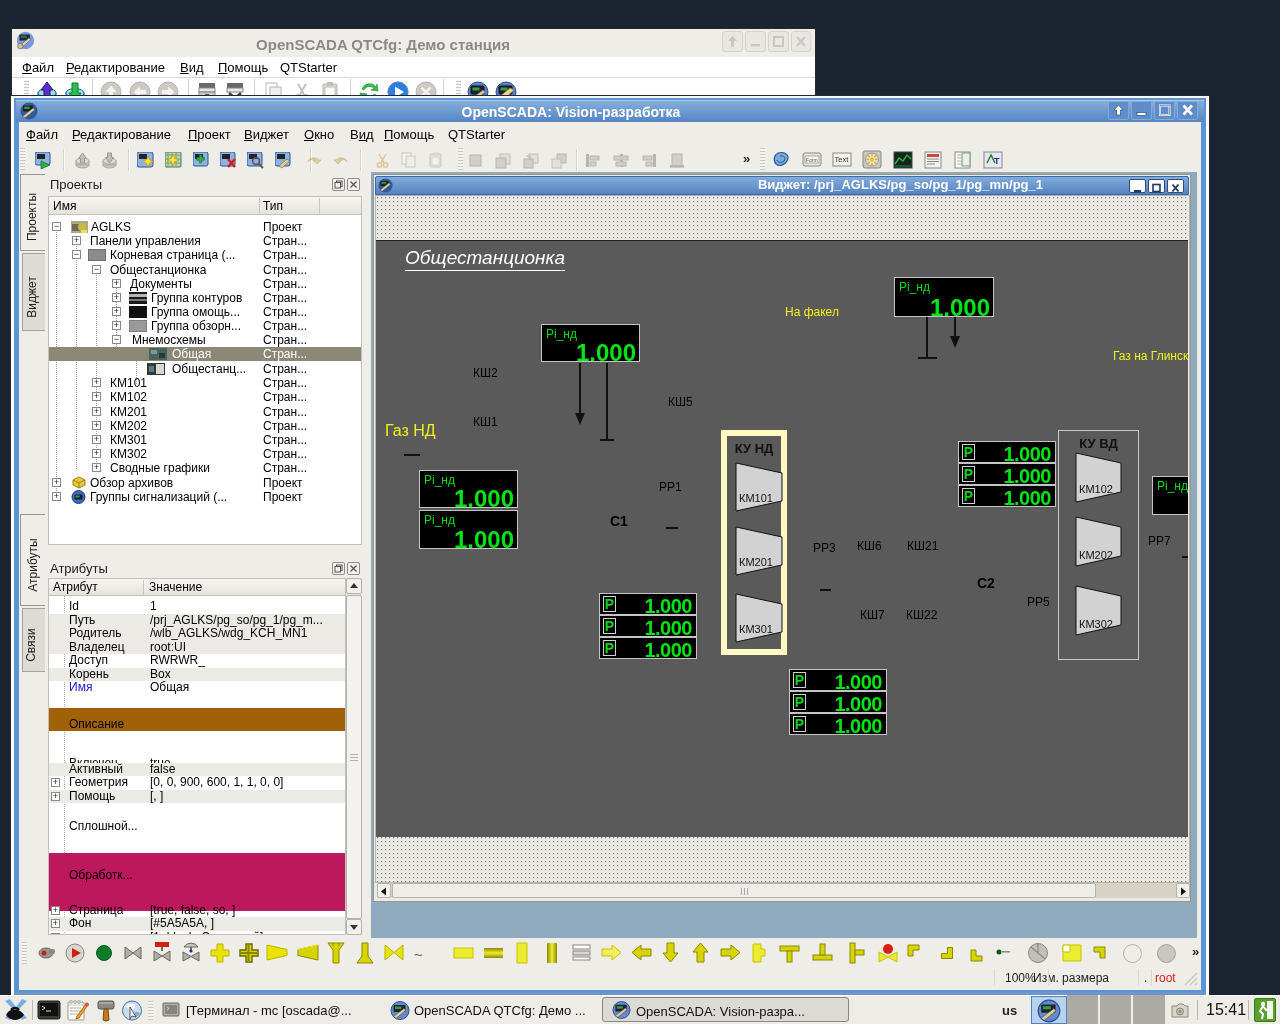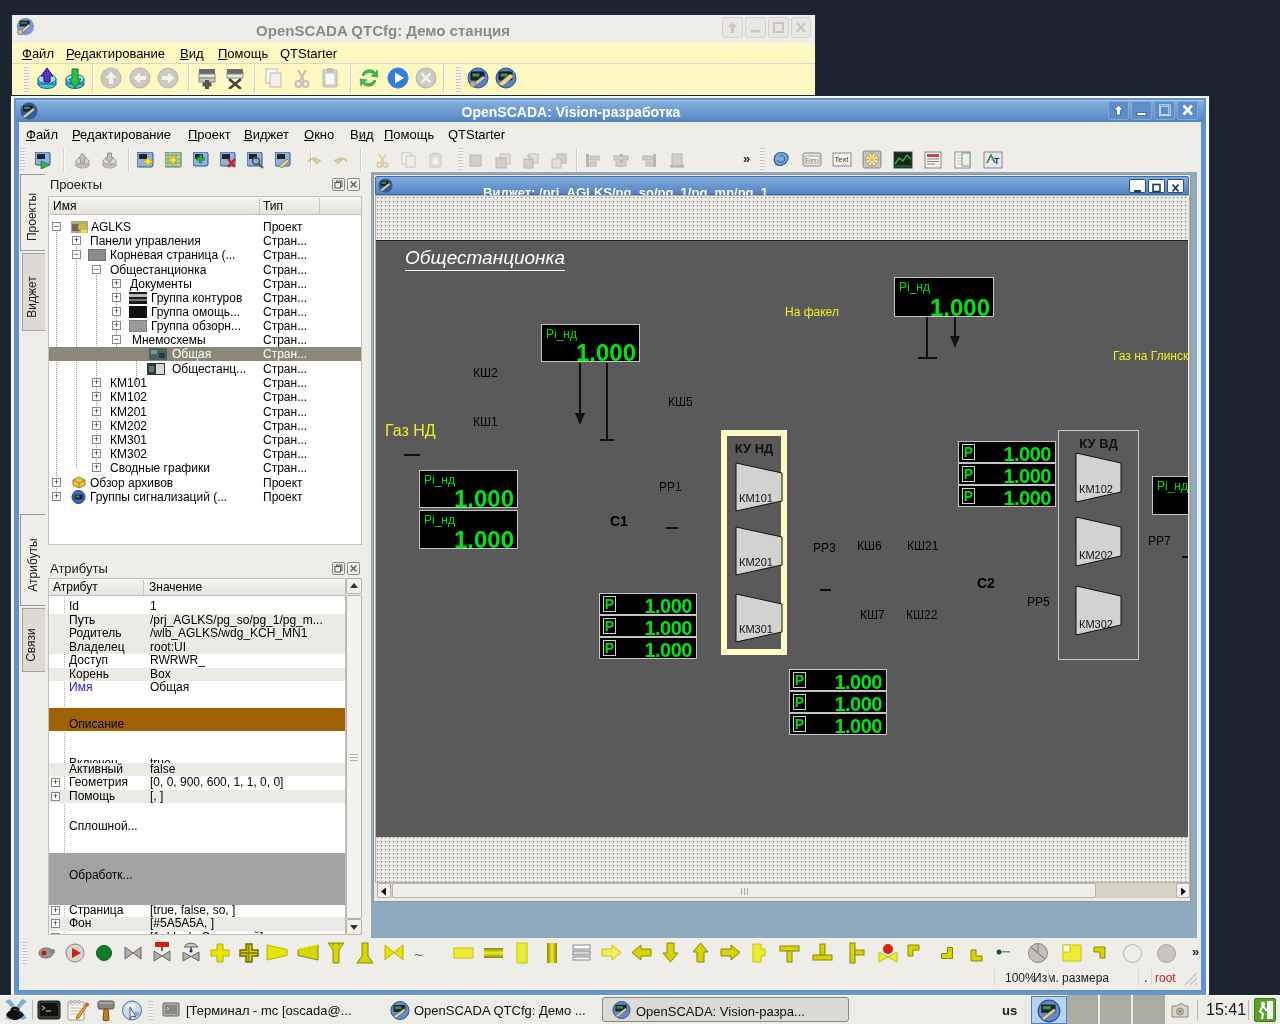--- a/index.html
+++ b/index.html
@@ -18,21 +18,21 @@
 .pbox{position:absolute;left:3px;top:2px;width:13px;height:16px;border:1px solid #cfcfcf;color:#00dc10;font-weight:bold;font-size:14px;text-align:center;line-height:15px}
 .prval{position:absolute;right:4px;bottom:-4px;font-size:20px;font-weight:bold;color:#00e414;letter-spacing:-.5px}
 .kmlab{position:absolute;font-size:11px;color:#111;white-space:nowrap}
 .hdrbtn{position:absolute;width:13px;height:13px;border:1px solid #8f8d86;border-radius:2px;background:#f2f1ed;color:#444;font-size:9px;line-height:11px;text-align:center}
 .exp{position:absolute;width:9px;height:9px;background:#fff;border:1px solid #888;font-size:9px;line-height:7px;text-align:center;color:#222}
 .treerow{position:absolute;height:14px;font-size:12px;color:#000;white-space:nowrap}
 .icn{position:absolute}
 </style></head>
 <body>
 
-<div class="ab" id="qtcfg" style="left:11px;top:14px;width:805px;height:86px;background:#fef9c3;border:1px solid #23282f;border-bottom:none">
+<div class="ab" id="qtcfg" style="left:11px;top:28px;width:805px;height:86px;background:#ffffff;border:1px solid #23282f;border-bottom:none">
   <div class="ab" id="qtitle" style="left:0;top:0;width:100%;height:28px;background:#efede8"></div>
   <svg class="ab" style="left:4px;top:2px" width="19" height="19" viewBox="0 0 22 22">
       <circle cx="11" cy="11" r="10" fill="#7b96dd"></circle>
       <rect x="4" y="4" width="12" height="7" rx="1" fill="#23272b"></rect>
       <rect x="5.5" y="5.5" width="7" height="2.5" fill="#2e7d32"></rect>
       <path d="M3 18 L15 8 l2 2 L6 20 Z" fill="#d8d2b8" stroke="#555" stroke-width=".7"></path>
       <circle cx="5" cy="17.5" r="3.2" fill="#c8c29a" stroke="#555" stroke-width=".7"></circle>
     </svg>
   <div class="ab b" style="left:129px;top:7px;width:484px;text-align:center;font-size:15px;color:#8a8a88">OpenSCADA QTCfg: Демо станция</div>
 
@@ -566,21 +566,21 @@
           <span class="ab" style="left:101px">[0, 0, 900, 600, 1, 1, 0, 0]</span>
         </div>
       <div class="ab" style="left:0;top:193.5px;width:298px;height:13.5px;background:#eceae5">
           <span class="exp" style="left:2px;top:2px">+</span>
           <span class="ab" style="left:20px">Помощь</span>
           <span class="ab" style="left:101px">[, ]</span>
         </div>
       <div class="ab" style="left:0;top:207px;width:298px;height:50px">
           <span class="ab" style="left:20px;top:17px">Сплошной...</span>
         </div>
-      <div class="ab" style="left:0;top:257px;width:298px;height:52px;background:#a3a3a3">
+      <div class="ab" style="left:0;top:257px;width:298px;height:58px;background:#be185d">
           <span class="ab" style="left:20px;top:16px">Обработк...</span>
         </div>
       <div class="ab" style="left:0;top:307.5px;width:298px;height:13.5px">
           <span class="exp" style="left:2px;top:2px">+</span>
           <span class="ab" style="left:20px">Страница</span>
           <span class="ab" style="left:101px">[true, false, so, ]</span>
         </div>
       <div class="ab" style="left:0;top:321px;width:298px;height:13.5px;background:#eceae5">
           <span class="exp" style="left:2px;top:2px">+</span>
           <span class="ab" style="left:20px">Фон</span>
@@ -608,21 +608,21 @@
 
   <div class="ab" id="mdi" style="left:355px;top:72px;width:826px;height:766px;background:#8faabf"></div>
   <div class="ab" id="mdichild" style="left:357px;top:74px;width:818px;height:728px;background:#eceae5;border:1px solid #98968e">
     <div class="ab" style="left:1px;top:1px;width:814px;height:19px;background:linear-gradient(#83acda,#5383c2);border:1px solid #3a6aaa;border-radius:2px 2px 0 0">
       <svg class="ab" style="left:2px;top:1px" width="15" height="15" viewBox="0 0 18 18">
           <circle cx="9" cy="9" r="8.5" fill="#33589e"></circle>
           <rect x="3" y="3.5" width="10" height="6" rx="1" fill="#1d2126"></rect>
           <rect x="4.2" y="4.7" width="5.5" height="2.2" fill="#2f9e44"></rect>
           <path d="M2.5 14.5 L13 6 l2 1.8 L5 16 Z" fill="#d9cf9a" stroke="#444" stroke-width=".5"></path>
         </svg>
-      <div class="ab b wh" style="left:107px;top:8px;width:560px;text-align:left;font-size:13px">Виджет: /prj_AGLKS/pg_so/pg_1/pg_mn/pg_1</div>
+      <div class="ab b wh" style="left:107px;top:0;width:560px;text-align:right;font-size:13px">Виджет: /prj_AGLKS/pg_so/pg_1/pg_mn/pg_1</div>
       <div class="ab" style="left:753px;top:2px;width:17px;height:14px;background:#fdfdfb;border:1px solid #2a4f80;border-radius:2px"><svg width="15" height="12">
             <rect x="4" y="8" width="7" height="2.4" fill="#1a3a66"></rect>
           </svg></div>
       <div class="ab" style="left:772px;top:2px;width:17px;height:14px;background:#fdfdfb;border:1px solid #2a4f80;border-radius:2px"><svg width="15" height="12">
             <rect x="4" y="2.5" width="7" height="7" fill="none" stroke="#1a3a66" stroke-width="1.6"></rect>
           </svg></div>
       <div class="ab" style="left:791px;top:2px;width:17px;height:14px;background:#fdfdfb;border:1px solid #2a4f80;border-radius:2px"><svg width="15" height="12">
             <path d="M4.5 2.5 L10.5 9.5 M10.5 2.5 L4.5 9.5" stroke="#1a3a66" stroke-width="1.8"></path>
           </svg></div>
     </div>

